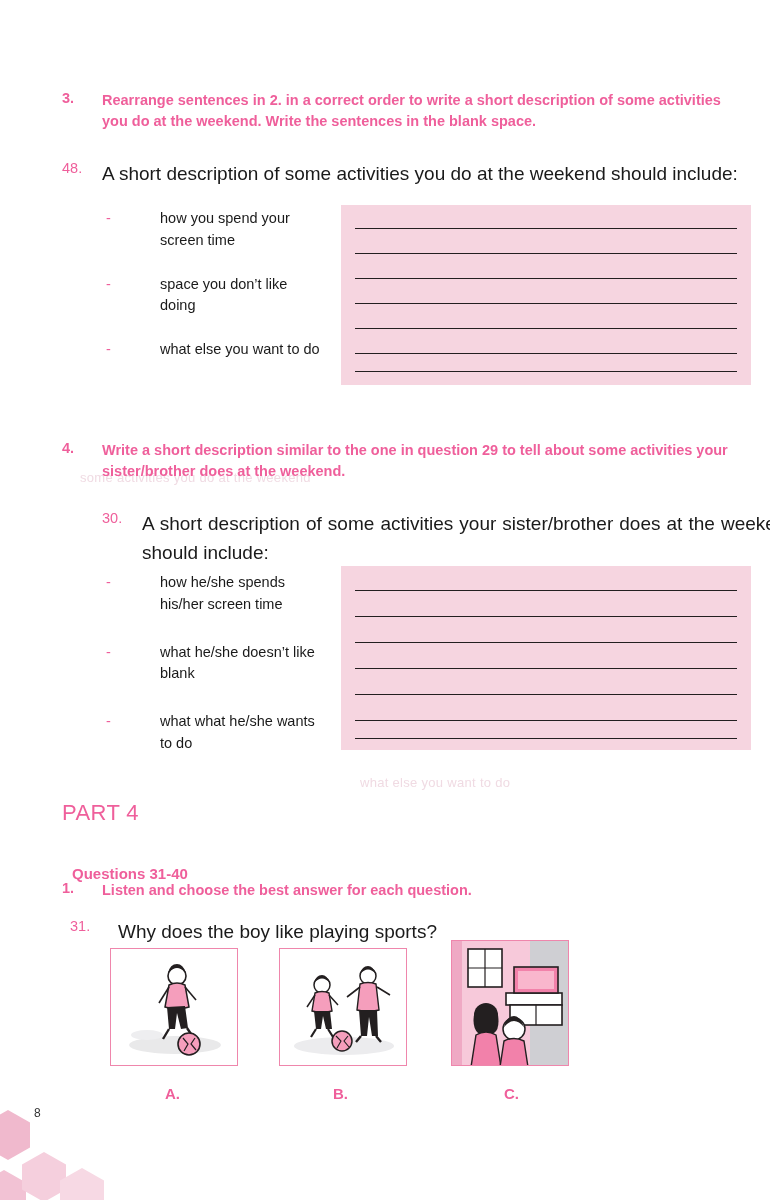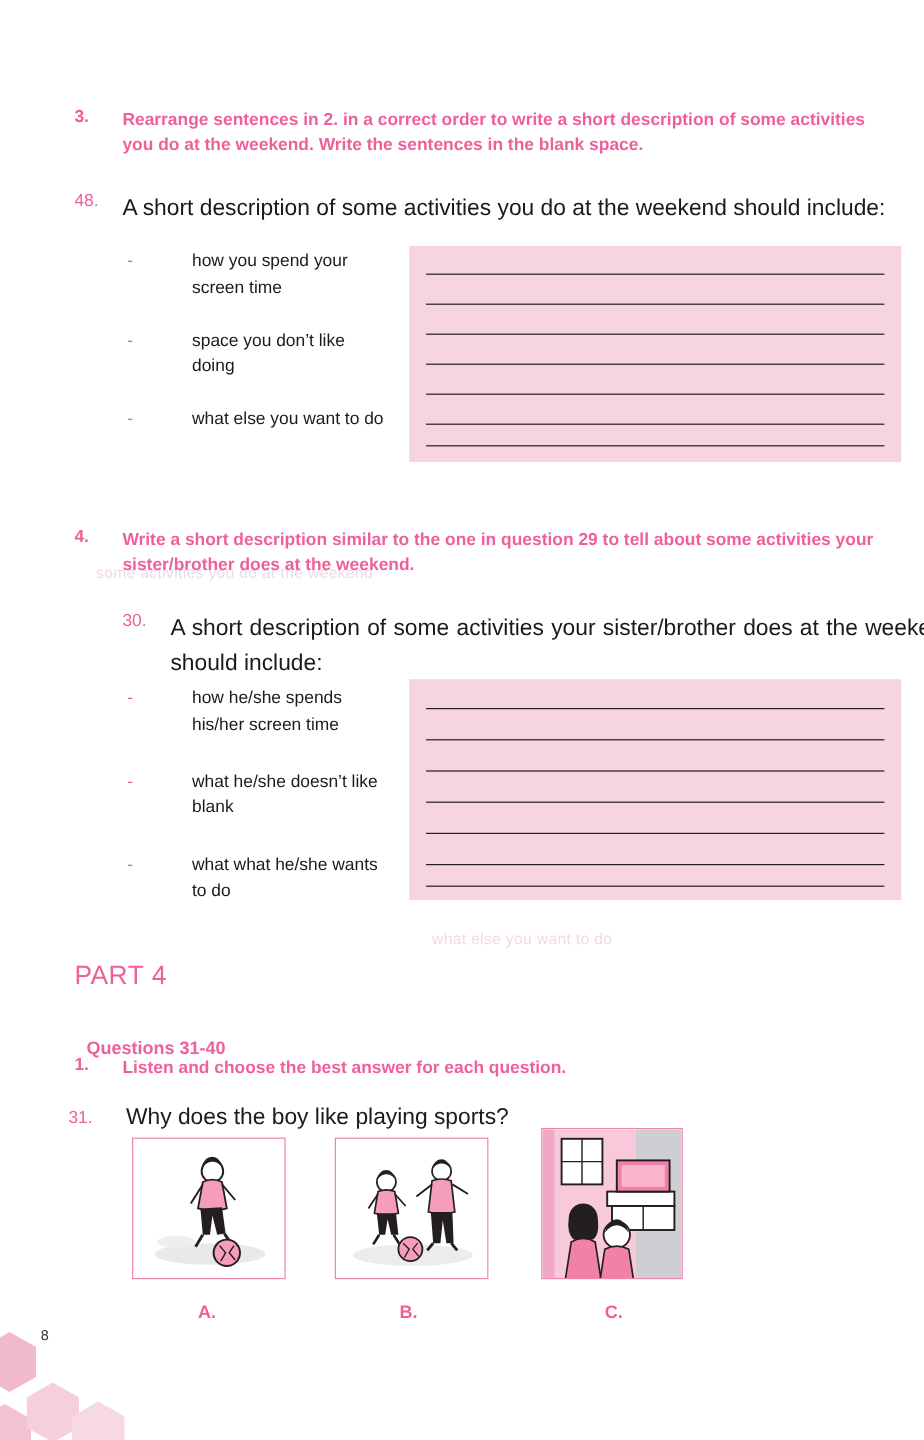--- a/index.html
+++ b/index.html
@@ -251,21 +251,21 @@
     </div>
 
     <div class="part-title" style="left:62px; top:800px;">PART 4</div>
     <div class="part-sub" style="left:72px; top:833px;margin-top:32px;">Questions 31-40</div>
 
     <div class="instr" style="left:62px; top:880px; width:690px;">
       <div class="num">1.</div>
       <div class="txt">Listen and choose the best answer for each question.</div>
     </div>
 
-    <div class="qrow" style="left:57px; top:918px; width:690px;align-items:center;">
+    <div class="qrow" style="left:70px; top:918px; width:690px;">
       <div class="qnum" style="width:48px; flex:0 0 48px;">31.</div>
       <div class="qtxt">Why does the boy like playing sports?</div>
     </div>
 
     <div class="optbox" style="left:110px; top:948px; width:128px; height:118px;">
       <svg width="128" height="118" viewBox="0 0 128 118">
         <ellipse cx="64" cy="96" rx="46" ry="9" fill="#e9e9ea"></ellipse>
         <ellipse cx="36" cy="86" rx="16" ry="5" fill="#eeeef0"></ellipse>
 
         <circle cx="66" cy="27" r="9" fill="#ffffff" stroke="#231f20" stroke-width="1.6"></circle>

